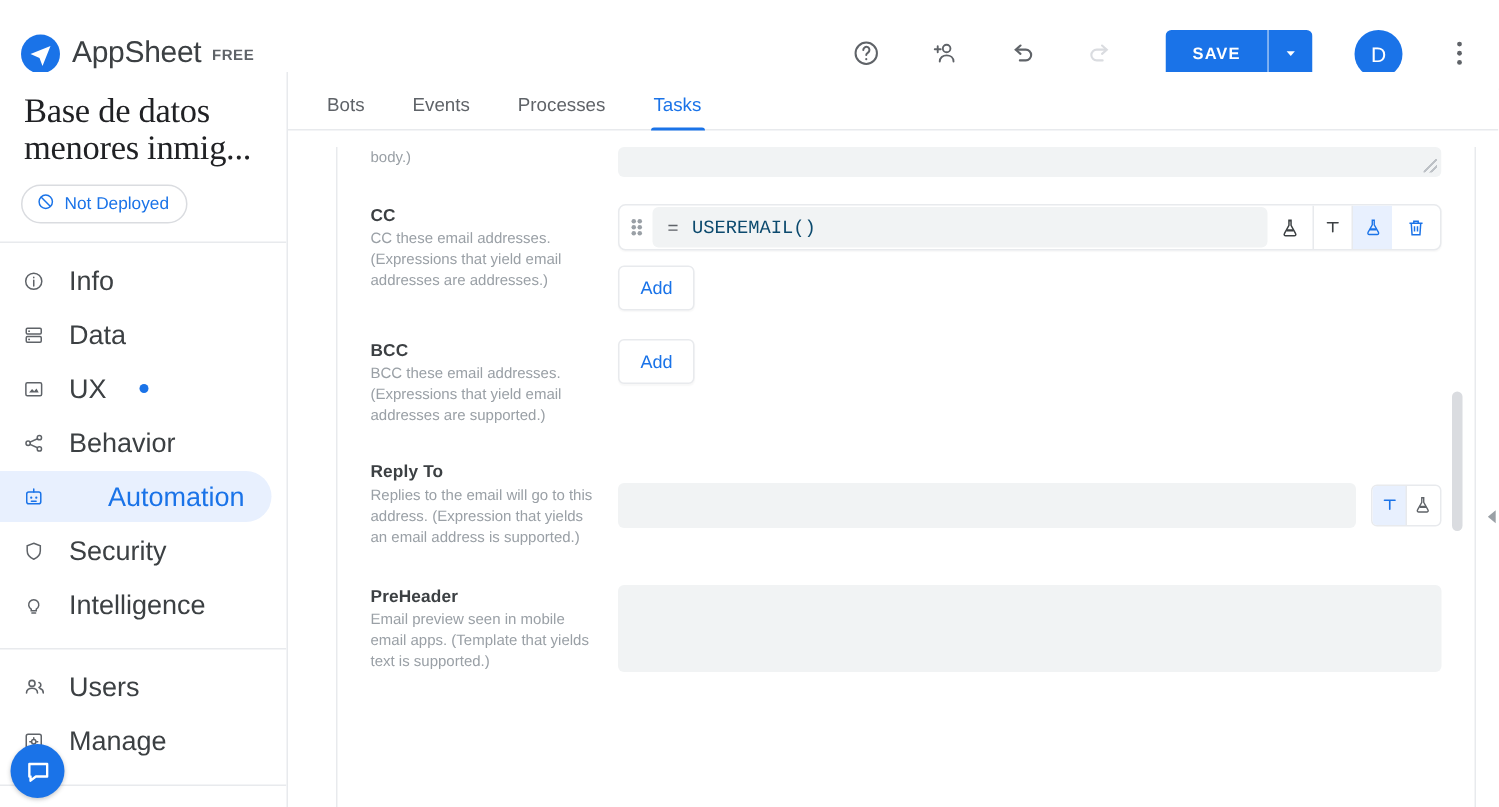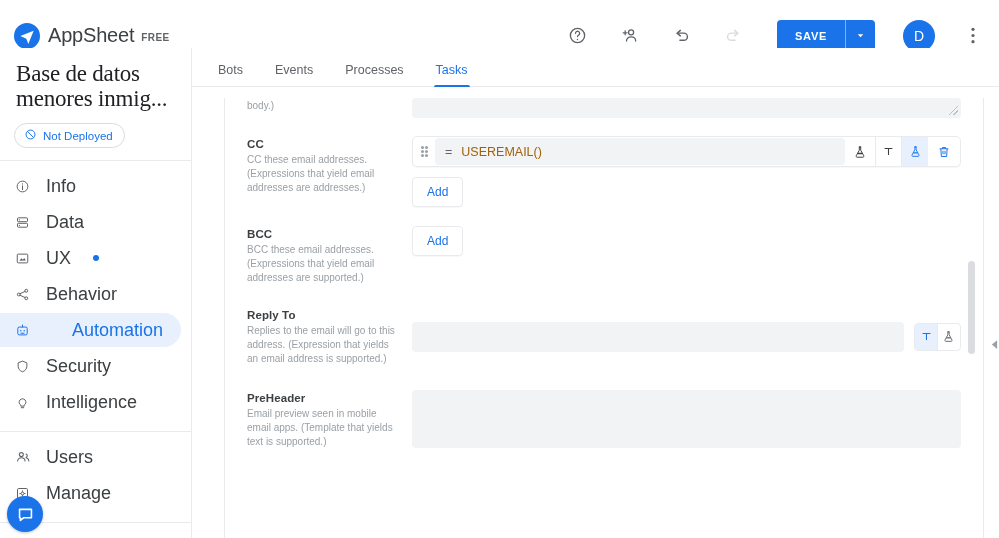--- a/index.html
+++ b/index.html
@@ -183,21 +183,21 @@
     gap: 1px;
   }
   .dots i { background: #9aa0a6; border-radius: 50%; width: 3px; height: 3px; }
   .expr-input {
     flex: 1; background: #f1f3f4; height: 27px;
     display: flex; align-items: center; gap: 9px;
     padding: 0 10px; border-radius: 4px; min-width: 0;
     font-size: 12px; cursor: text;
   }
   .eq { color: #5f6368; font-size: 12.5px; }
-  .expr-val { color: #a16207; font-size: 12.5px; white-space: nowrap; overflow: hidden; }
+  .expr-val { color: #0c4a6e; font-size: 12.5px; white-space: nowrap; overflow: hidden; font-family: Liberation Mono, monospace; }
   .expr-flask { width: 30px; flex: 0 0 30px; display: flex; align-items: center; justify-content: center; cursor: pointer; }
   .seg {
     display: flex; border-left: 1px solid #e8eaed; height: 100%;
   }
   .seg-btn {
     width: 26px; display: flex; align-items: center; justify-content: center;
     cursor: pointer; border-right: 1px solid #e8eaed;
   }
   .seg-btn.sel { background: #e8f0fe; }
   .seg-btn:last-child { border-right: none; }

